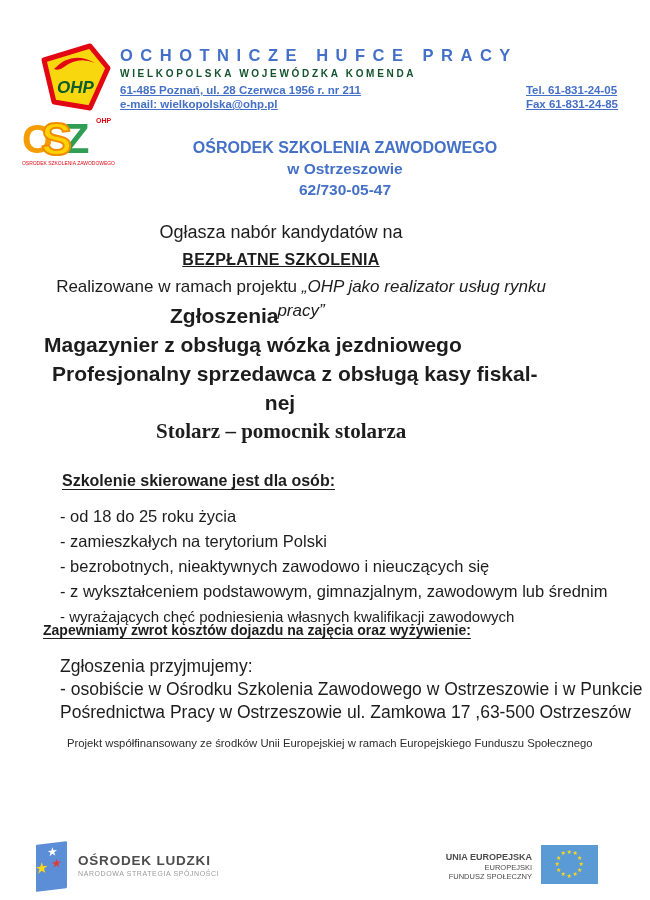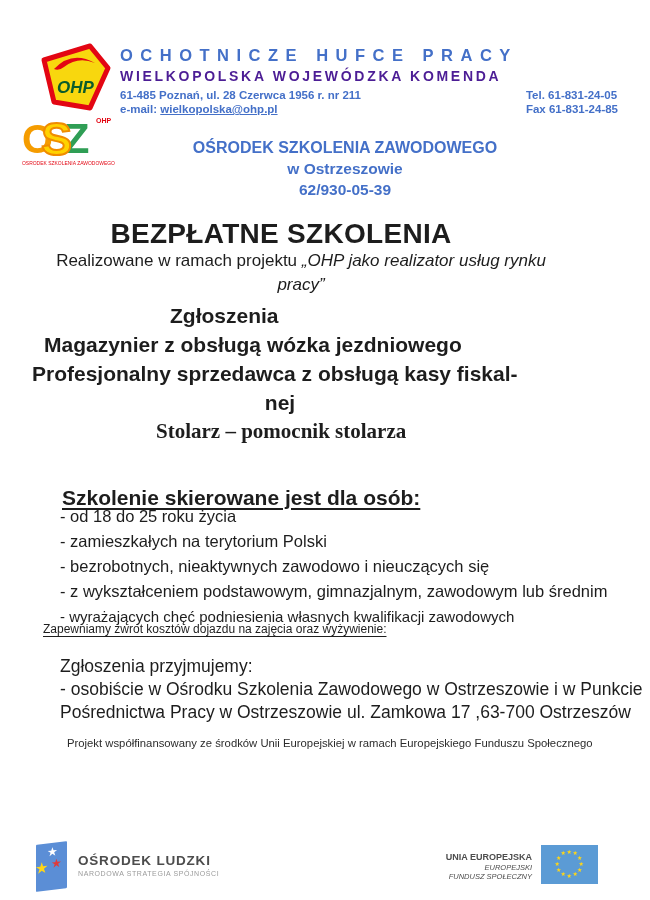--- a/index.html
+++ b/index.html
@@ -21,55 +21,55 @@
   .osz-s { font-size:46px; font-weight:bold; color:#ffd200;
            -webkit-text-stroke:2px #f08c00; margin-left:-10px; position:relative; top:2px; }
   .osz-z { font-size:42px; font-weight:bold; color:#2f9e55; margin-left:-8px; }
   .osz-ohp-small { position:absolute; top:7px; left:74px; font-size:7px; font-weight:bold; color:#e30613; }
   .osz-caption { position:absolute; bottom:2px; left:0; white-space:nowrap;
                  font-size:8px; color:#e30613; transform:scale(0.62); transform-origin:left top; }
 
   
   .header-text { left:120px; top:46px; width:515px; }
   .org1 { color:#4470c8; font-weight:bold; font-size:16.5px; letter-spacing:7.5px; white-space:nowrap; }
-  .org2 { color:#4c1d95; font-weight:bold; font-size:14px; letter-spacing:2.7px; white-space:nowrap; margin-top:3px; }
+  .org2 { color:#14532d; font-weight:bold; font-size:10px; letter-spacing:2.7px; white-space:nowrap; margin-top:3px; }
   .contact-row { display:flex; justify-content:space-between; margin-top:4px; width:498px; }
-  .contact-left, .contact-right { color:#4470c8; font-weight:bold; font-size:11.5px; line-height:14px; }
+  .contact-left, .contact-right { color:#4470c8; font-weight:bold; font-size:11.5px; line-height:14px;text-decoration:underline; }
   .email-link { color:#4470c8; text-decoration:underline; }
 
   .center-block { left:115px; top:137px; width:460px; text-align:center;
                   color:#4470c8; font-weight:bold; }
   .center-name  { font-size:16px; line-height:21px; }
   .center-city  { font-size:15.5px; line-height:21px; }
   .center-phone { font-size:15.5px; line-height:21px; }
 
   
   .announce { left:0; top:219px; width:562px; text-align:center; }
   .intro { font-size:18px; line-height:26px; }
-  .title { font-size:28px; font-weight:bold; line-height:30px; letter-spacing:0.3px; }
+  .title { font-size:16px; font-weight:bold; line-height:30px; letter-spacing:0.3px;text-decoration:underline; }
   .project { font-size:17px; line-height:24px;padding-left:40px; }
   .project-quote { font-style:italic; }
 
   
   .courses { left:0; top:301px; width:650px; font-weight:bold; font-size:21px; }
   .course { line-height:29px; white-space:nowrap; }
   .course-0 { margin-left:170px; }
   .course-1 { margin-left:44px; }
-  .course-2 { margin-left:32px; }
+  .course-2 { margin-left:52px; }
   .course-3 { width:560px; text-align:center; }
   .course-4 { margin-left:156px;font-family:Liberation Serif, serif; }
 
   
-  .req-heading { left:62px; top:486px; font-size:21px; font-weight:bold;
+  .req-heading { left:62px; top:472px; font-size:16px; font-weight:bold;
                  text-decoration:underline; text-underline-offset:3px; }
   .req-list { left:60px; top:504px; width:580px; font-size:16.5px; }
   .req-item { line-height:25px; white-space:nowrap; }
   .req-item:last-child { font-size:15px; }
 
-  .benefits-heading { left:43px; top:622px; font-size:12px; font-weight:normal;
+  .benefits-heading { left:43px; top:622px; font-size:14px; font-weight:bold;
                       text-decoration:underline; text-underline-offset:3px; white-space:nowrap; }
 
   
   .application { left:60px; top:655px; width:580px; font-size:17.5px; }
   .app-line { line-height:23px; white-space:nowrap; }
 
   .funding-note { left:51px; top:737px; font-size:11.3px; color:#2c2c2c; white-space:nowrap;padding-left:16px; }
 
   
   .kl-flag { left:36px; top:843px; width:31px; height:47px; background:#5b8ed6;
@@ -77,21 +77,21 @@
   .kl-star { position:absolute; line-height:1; }
   .kl-star-white  { top:3px;  left:11px; color:#ffffff; font-size:12px; }
   .kl-star-yellow { top:16px; left:-1px; color:#ffd617; font-size:15px; }
   .kl-star-red    { top:15px; left:15px; color:#e03a3a; font-size:12px; }
   .kl-text { left:78px; top:853px; }
   .kl-title { font-size:13.5px; font-weight:bold; color:#4d4d4d; letter-spacing:0.8px; }
   .kl-subtitle { font-size:7px; color:#9a9a9a; letter-spacing:0.6px; margin-top:2px; }
 
   .eu-text { left:430px; top:852px; width:102px; text-align:right; color:#4d4d4d; }
   .eu-line1 { font-size:9px; font-weight:bold; line-height:11px; }
-  .eu-line2, .eu-line3 { font-size:7.5px; line-height:9px;font-style:italic; }
+  .eu-line2, .eu-line3 { font-size:7.5px; line-height:9px; }
   .eu-flag { left:541px; top:845px; width:57px; height:39px; background:#5b9bd5; }
   .eu-star { position:absolute; color:#ffd617; font-size:6px; line-height:1; }
 </style>
 </head>
 <body>
 
 <div class="abs ohp-logo">
   <svg width="82" height="74" viewBox="0 0 82 74">
     <polygon points="12,18 58,4 76,26 58,66 22,60" fill="#f8d70e" stroke="#e30613" stroke-width="5" stroke-linejoin="round"></polygon>
     <path d="M22,27 Q40,8 63,21 Q46,14 32,25 Q27,29 22,27 Z" fill="#e30613"></path>
@@ -118,24 +118,25 @@
     <div class="contact-right">
       <div>Tel. 61-831-24-05</div>
       <div>Fax 61-831-24-85</div>
     </div>
   </div>
 </div>
 
 <div class="abs center-block">
   <div class="center-name">OŚRODEK SZKOLENIA ZAWODOWEGO</div>
   <div class="center-city">w Ostrzeszowie</div>
-  <div class="center-phone">62/930-05-39</div>
+  <div class="center-phone">62/730-05-47</div>
 </div>
 
 <div class="abs announce">
+  <div class="intro">Ogłasza nabór kandydatów na</div>
   <div class="title">BEZPŁATNE SZKOLENIA</div>
   <div class="project"><span>Realizowane w ramach projektu </span><span class="project-quote">„OHP jako realizator usług rynku pracy”</span></div>
 </div>
 
 <div class="abs courses">
   <div class="course course-0">Zgłoszenia</div>
   <div class="course course-1">Magazynier z obsługą wózka jezdniowego</div>
   <div class="course course-2">Profesjonalny sprzedawca z obsługą kasy fiskal-</div>
   <div class="course course-3">nej</div>
   <div class="course course-4">Stolarz – pomocnik stolarza</div>
@@ -149,21 +150,21 @@
   <div class="req-item">- bezrobotnych, nieaktywnych zawodowo i nieuczących się</div>
   <div class="req-item">- z wykształceniem podstawowym, gimnazjalnym, zawodowym lub średnim</div>
   <div class="req-item">- wyrażających chęć podniesienia własnych kwalifikacji zawodowych</div>
 </div>
 
 <div class="abs benefits-heading">Zapewniamy zwrot kosztów dojazdu na zajęcia oraz wyżywienie:</div>
 
 <div class="abs application">
   <div class="app-line">Zgłoszenia przyjmujemy:</div>
   <div class="app-line">- osobiście w Ośrodku Szkolenia Zawodowego w Ostrzeszowie i w Punkcie</div>
-  <div class="app-line">Pośrednictwa Pracy w Ostrzeszowie ul. Zamkowa 17 ,63-700 Ostrzeszów</div>
+  <div class="app-line">Pośrednictwa Pracy w Ostrzeszowie ul. Zamkowa 17 ,63-500 Ostrzeszów</div>
 </div>
 
 <div class="abs funding-note">Projekt współfinansowany ze środków Unii Europejskiej w ramach Europejskiego Funduszu Społecznego</div>
 
 <div class="abs kl-flag">
   <span class="kl-star kl-star-white">★</span>
   <span class="kl-star kl-star-yellow">★</span>
   <span class="kl-star kl-star-red">★</span>
 </div>
 <div class="abs kl-text">

